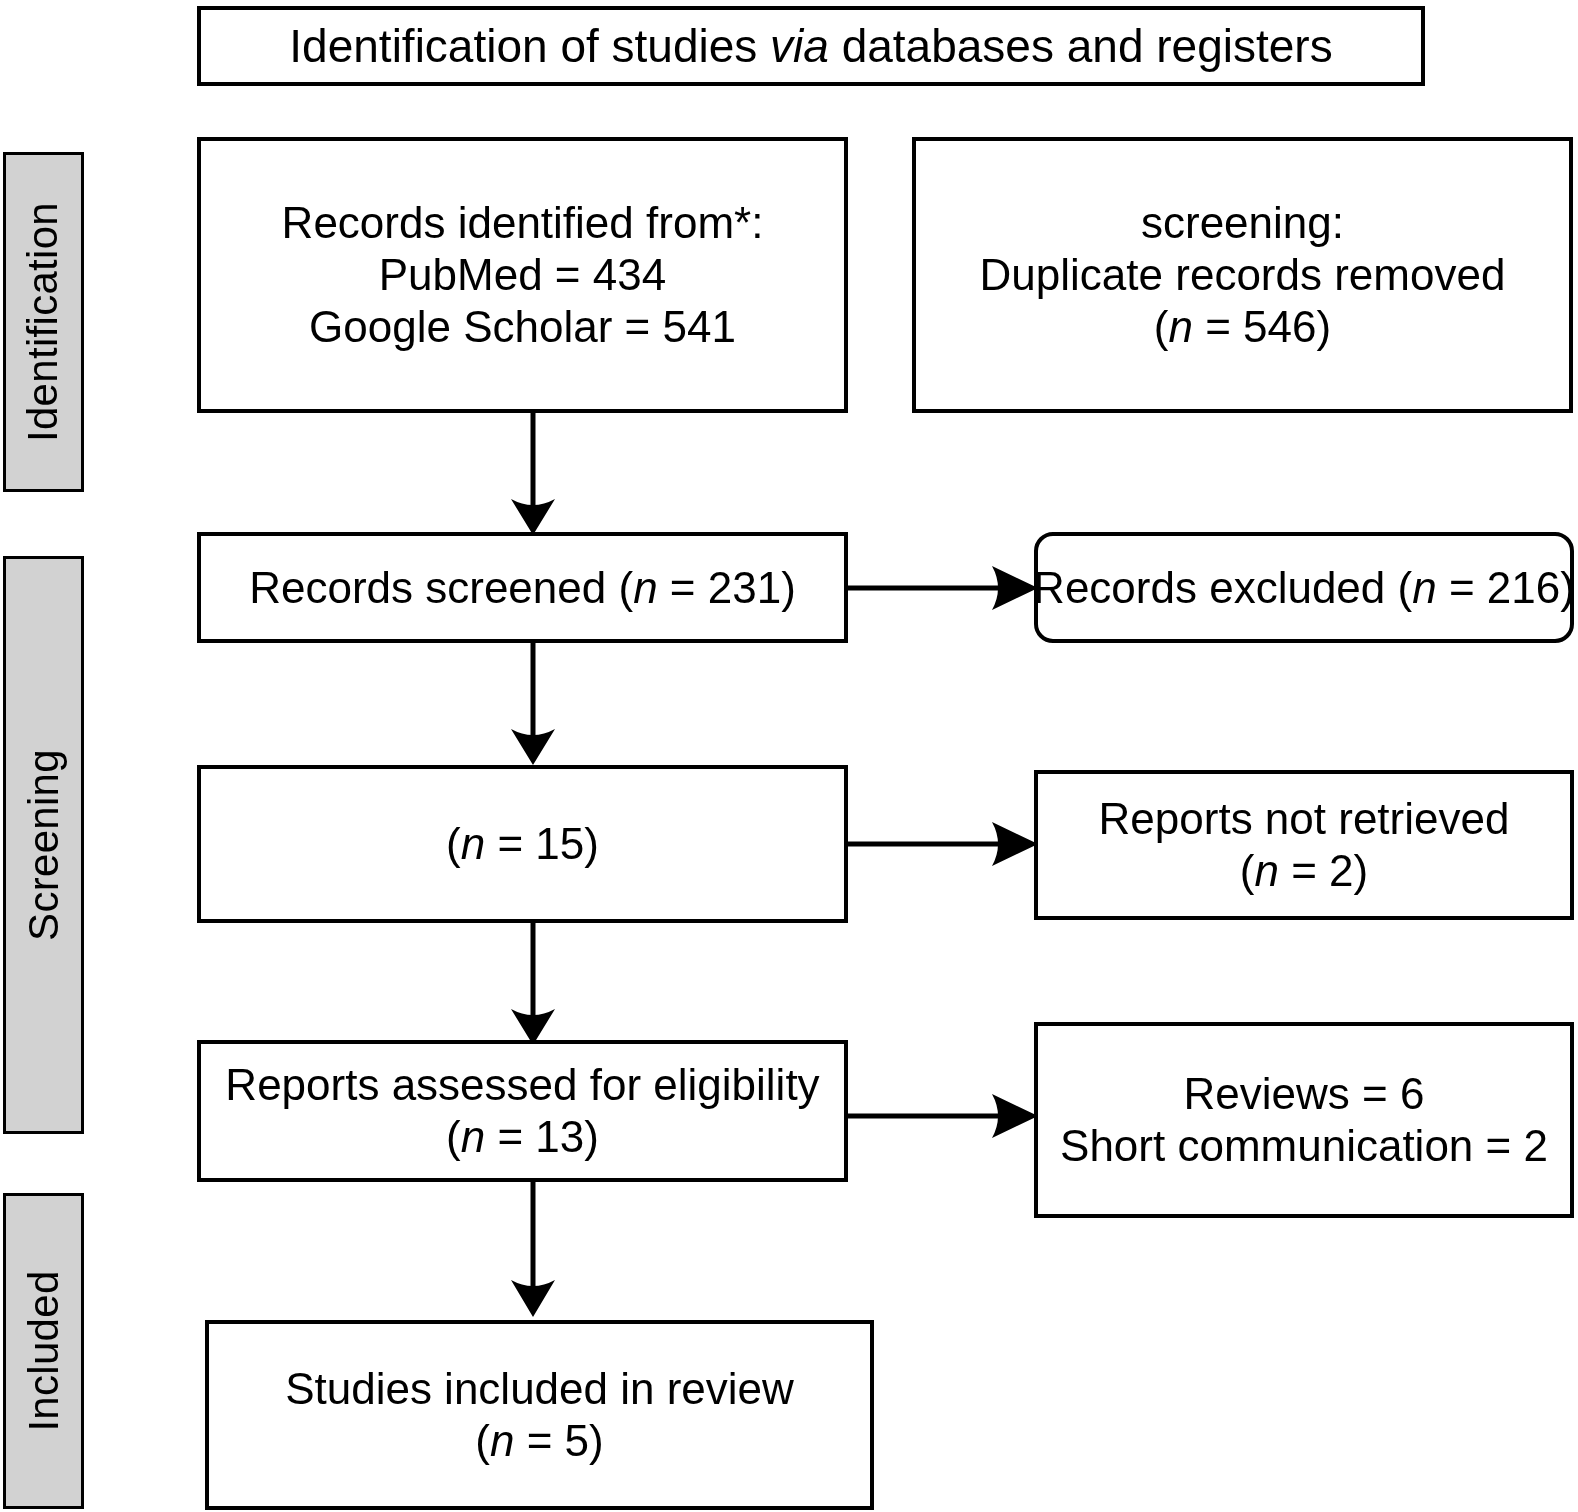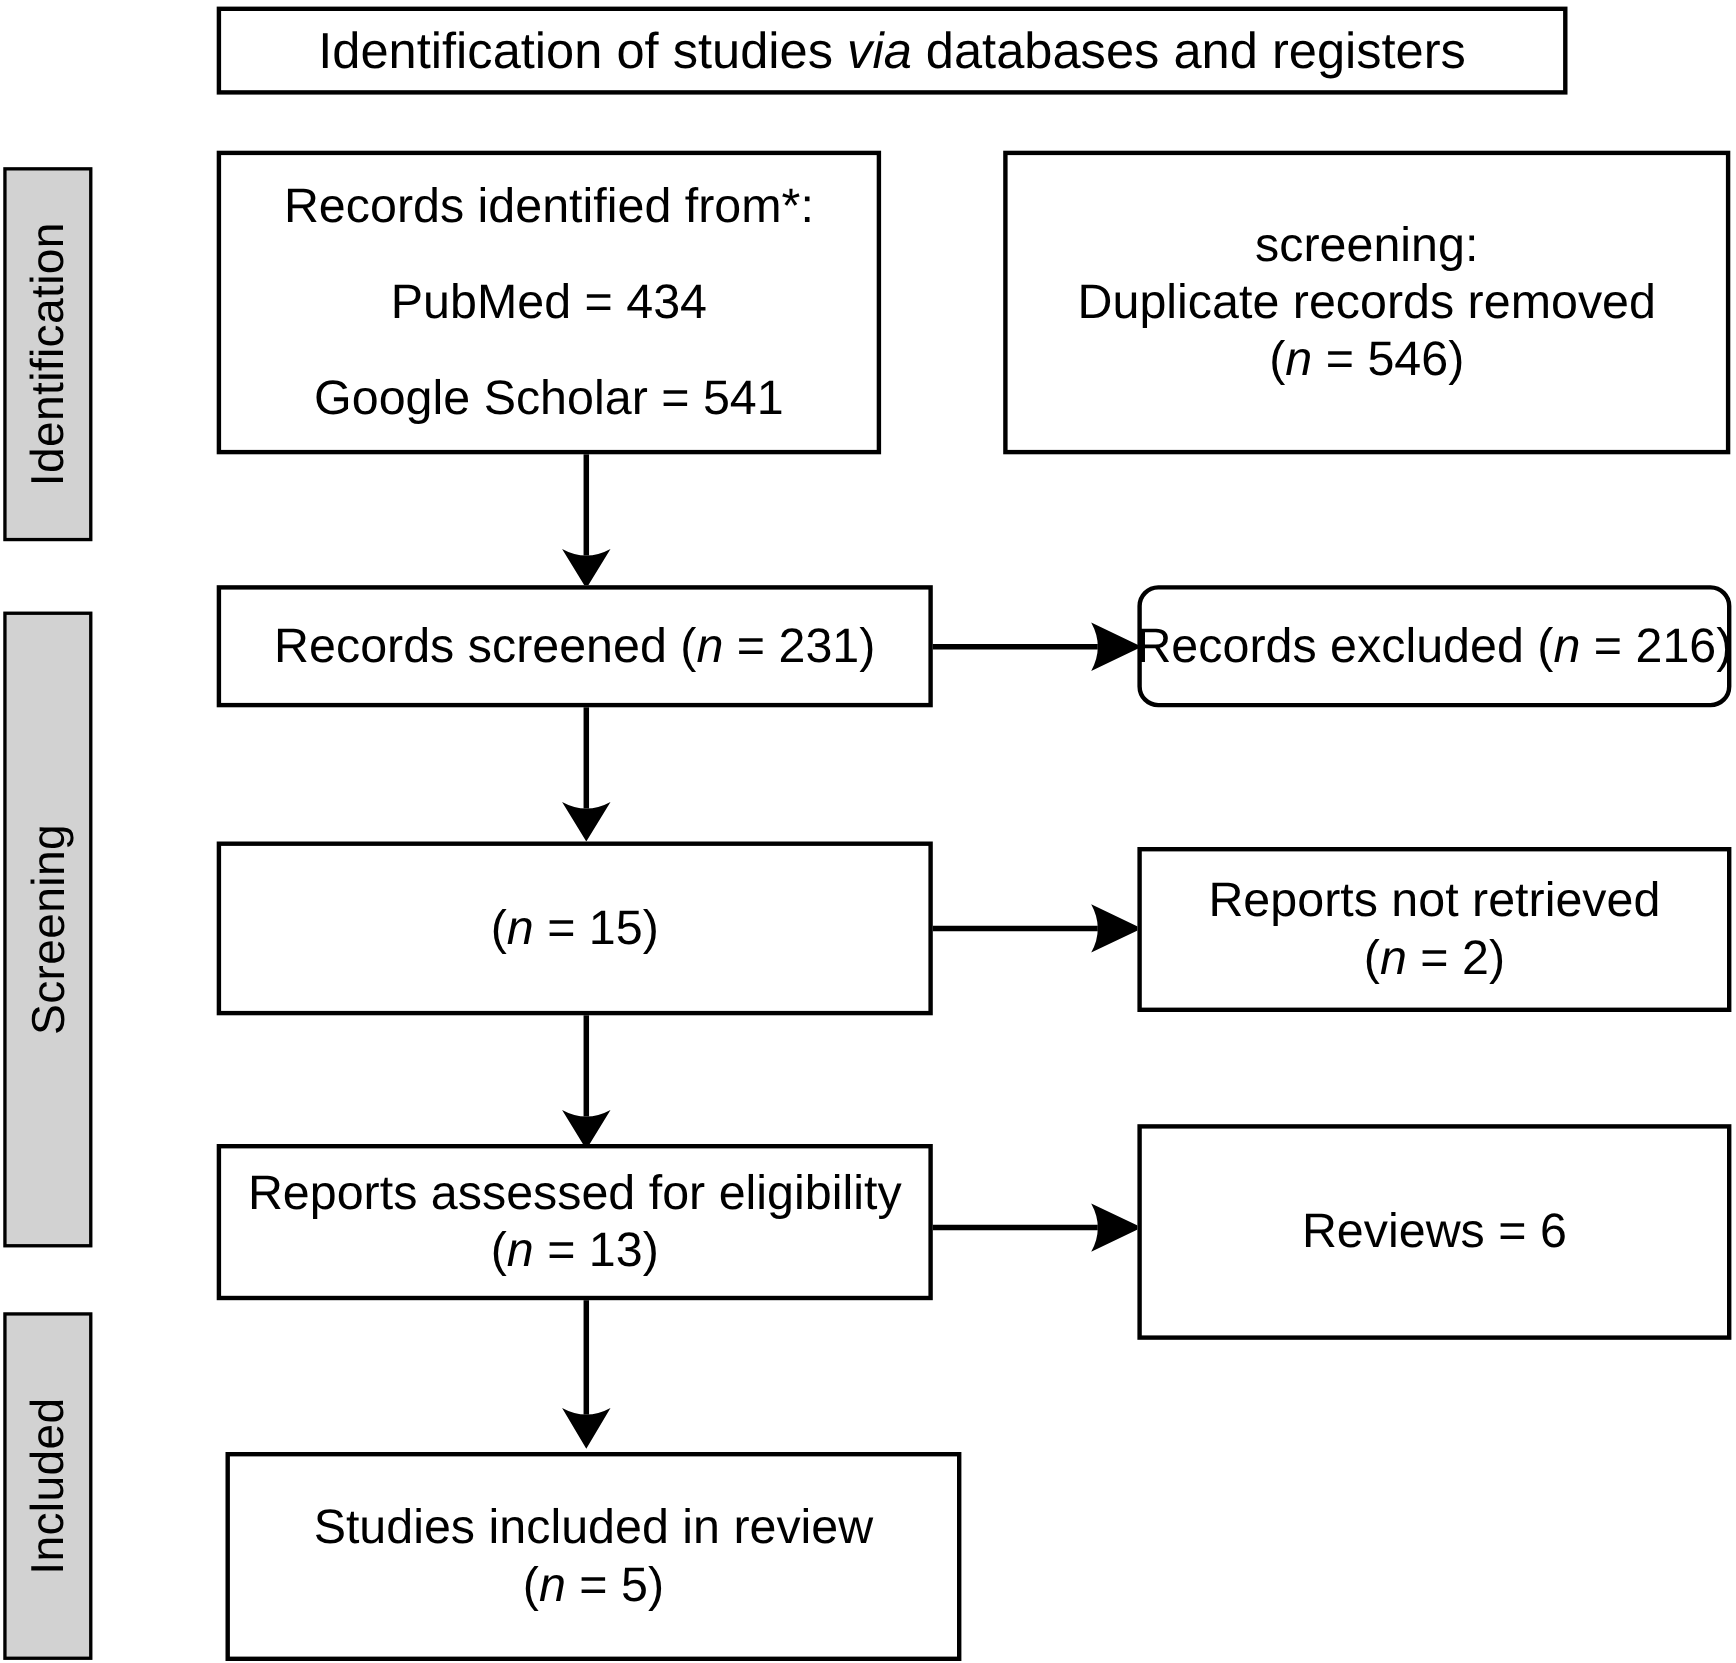--- a/index.html
+++ b/index.html
@@ -88,21 +88,21 @@
   </div>
 
   <div class="stage-band" style="left:3px; top:556px; width:81px; height:578px;">
     <span class="stage-text">Screening</span>
   </div>
 
   <div class="stage-band" style="left:3px; top:1193px; width:81px; height:316px;">
     <span class="stage-text">Included</span>
   </div>
 
-  <div class="flow-box" style="left:197px; top:137px; width:604px; height:276px;gap:35px;">
+  <div class="flow-box" style="left:197px; top:137px; width:651px; height:276px;">
     <div class="line">Records identified from*:</div>
     <div class="line">PubMed = 434</div>
     <div class="line">Google Scholar = 541</div>
   </div>
 
   <div class="flow-box" style="left:912px; top:137px; width:661px; height:276px;">
     <div class="line">screening:</div>
     <div class="line">Duplicate records removed</div>
     <div class="line"><span>(</span><em class="ital">n</em><span> = 546)</span></div>
   </div>
@@ -166,20 +166,21 @@
 
   <div class="h-conn" style="left:848px; top:1090px; width:190px; height:54px;">
     <svg width="190" height="54" viewBox="0 0 190 54">
       <line x1="0" y1="26" x2="150" y2="26" stroke="#000" stroke-width="5"></line>
       <path d="M 144 4 Q 156 26 144 48 L 190 26 Z" fill="#000"></path>
     </svg>
   </div>
 
   <div class="flow-box" style="left:1034px; top:1022px; width:540px; height:196px;">
     <div class="line">Reviews = 6</div>
+    <div class="line">Short communication = 2</div>
   </div>
 
   <div class="v-conn" style="left:505px; top:1182px; width:56px; height:135px;">
     <svg width="56" height="135" viewBox="0 0 56 135">
       <line x1="28" y1="0" x2="28" y2="104" stroke="#000" stroke-width="5"></line>
       <path d="M 6 98 Q 28 110 50 98 L 28 135 Z" fill="#000"></path>
     </svg>
   </div>
 
   <div class="flow-box" style="left:205px; top:1320px; width:669px; height:190px;">

